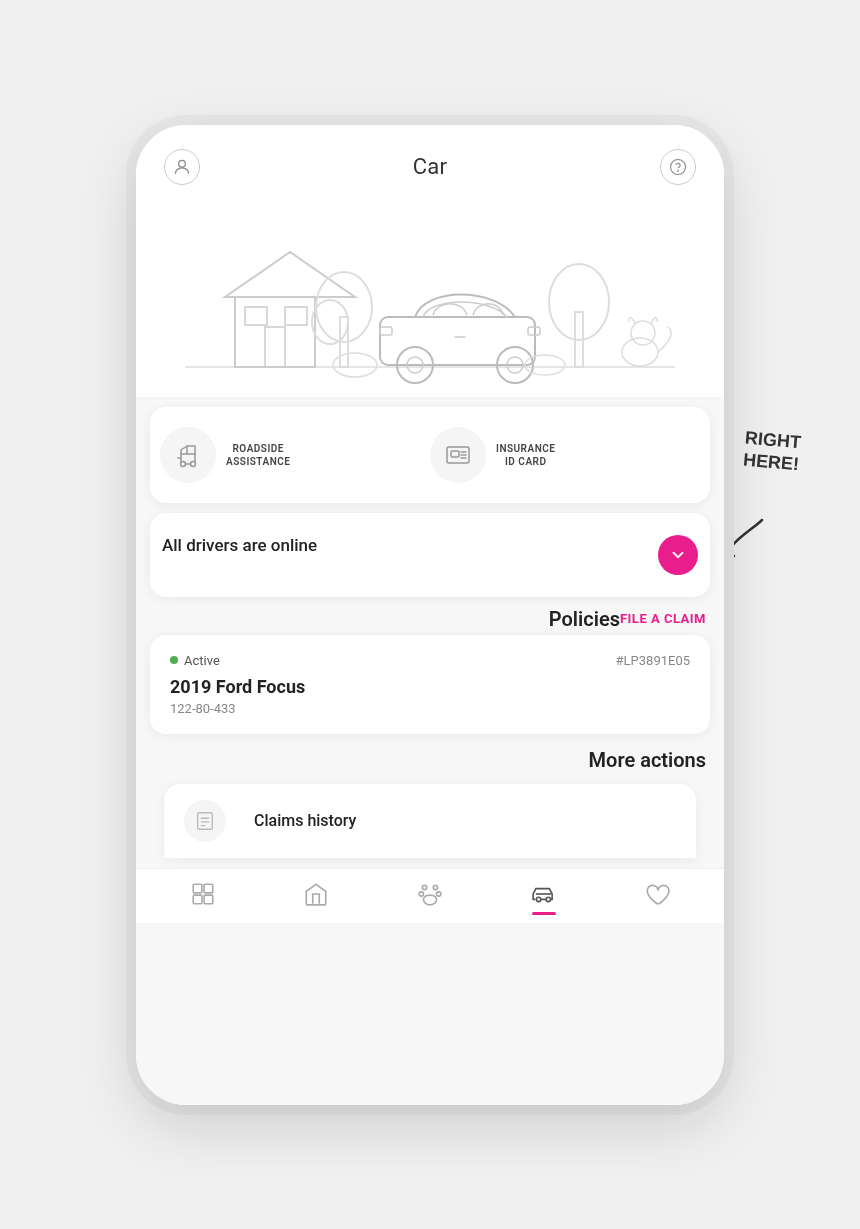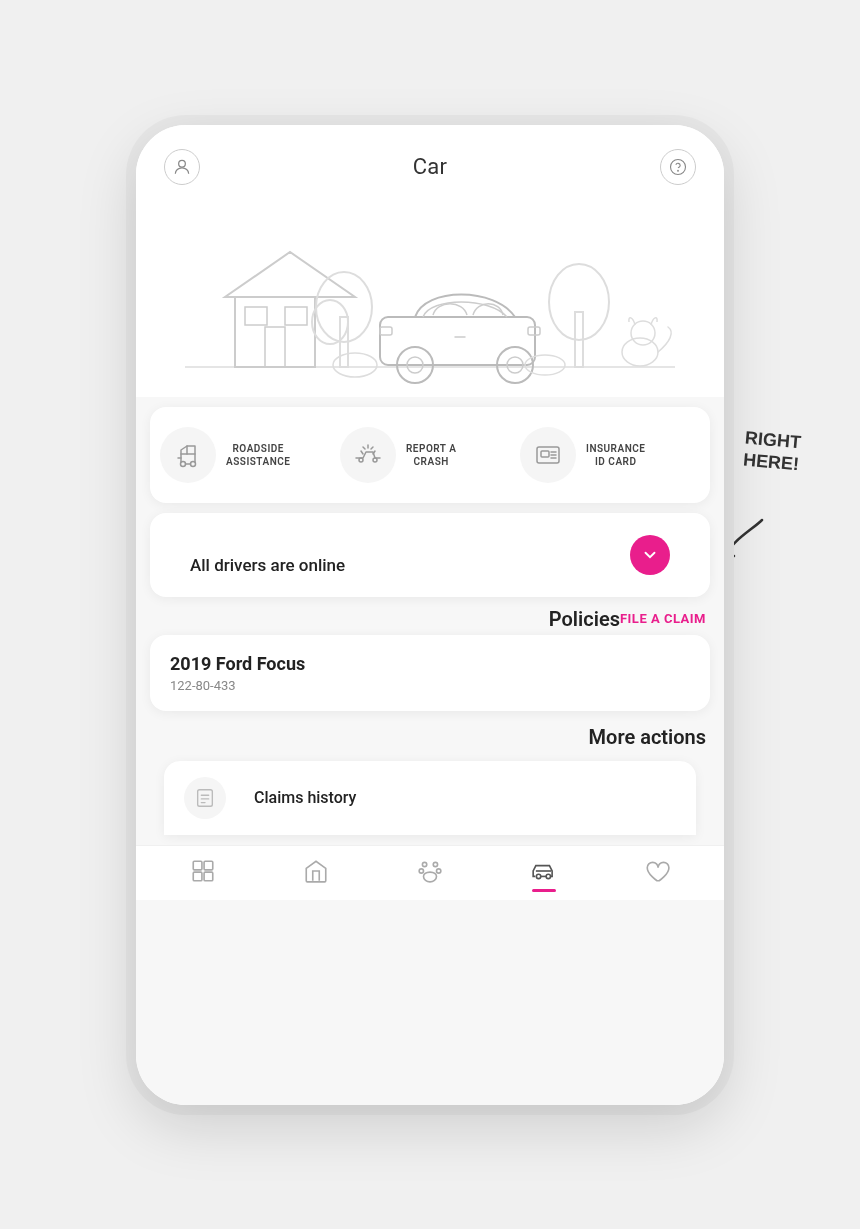--- a/index.html
+++ b/index.html
@@ -107,24 +107,24 @@
       text-align: center;
       letter-spacing: 0.5px;
       line-height: 1.3;
       text-transform: uppercase;
     }
     
     .drivers-card {
       background: #fff;
       margin: 0 14px 10px;
       border-radius: 16px;
-      padding: 22px 40px;
+      padding: 22px 12px;
       display: flex;
       justify-content: space-between;
-      align-items: flex-end;
+      align-items: flex-start;
       box-shadow: 0 2px 12px rgba(0,0,0,0.06);
     }
     .drivers-text {
       font-size: 17px;
       font-weight: 500;
       color: #222;
     }
     .chevron-btn {
       width: 40px;
       height: 40px;
@@ -374,34 +374,20 @@
               <circle cx="20" cy="24" r="2.5"></circle>
               <path d="M12.5 24 L17.5 24" stroke-linecap="round"></path>
               <path d="M8 14 L22 14" stroke-linecap="round"></path>
               <path d="M14 6 L14 14" stroke-linecap="round"></path>
               <path d="M5 18 L8 18" stroke-linecap="round"></path>
             </svg>
           </div>
           <span class="action-label">ROADSIDE<br>ASSISTANCE</span>
         </div>
 
-        <div class="action-item">
-          <div class="action-icon-circle">
-            <svg width="30" height="30" viewBox="0 0 30 30" fill="none" stroke="#999" stroke-width="1.5">
-
-              <path d="M3 18 L10 18 L13 12 L20 12 L22 18 L27 18" stroke-linecap="round" stroke-linejoin="round"></path>
-              <circle cx="8" cy="20" r="2"></circle>
-              <circle cx="22" cy="20" r="2"></circle>
-
-              <path d="M15 8 L15 5 M12 9 L10 7 M18 9 L20 7" stroke-linecap="round"></path>
-              <path d="M10 14 L8 11 M20 14 L22 11" stroke-linecap="round"></path>
-            </svg>
-          </div>
-          <span class="action-label">REPORT A<br>CRASH</span>
-        </div>
 
         <div class="action-item">
           <div class="action-icon-circle">
             <svg width="30" height="30" viewBox="0 0 30 30" fill="none" stroke="#999" stroke-width="1.5">
               <rect x="4" y="7" width="22" height="16" rx="2"></rect>
               <rect x="8" y="11" width="8" height="6" rx="1"></rect>
               <line x1="18" y1="12" x2="23" y2="12" stroke-linecap="round"></line>
               <line x1="18" y1="15" x2="23" y2="15" stroke-linecap="round"></line>
               <line x1="18" y1="18" x2="23" y2="18" stroke-linecap="round"></line>
             </svg>
@@ -418,20 +404,27 @@
           </svg>
         </div>
       </div>
 
       <div class="policies-section">
         <div class="policies-header">
           <span class="policies-title">Policies</span>
           <span class="file-claim-link">FILE A CLAIM</span>
         </div>
         <div class="policy-card">
+          <div class="policy-top">
+            <div class="active-badge">
+              <div class="active-dot"></div>
+              <span>Active</span>
+            </div>
+            <span class="policy-number">#LP3891E05</span>
+          </div>
           <div class="policy-car-name">2019 Ford Focus</div>
           <div class="policy-id">122-80-433</div>
         </div>
       </div>
 
       <div class="more-actions-section">
         <div class="more-actions-title">More actions</div>
 
         <div class="claims-peek">
           <div class="claims-icon-circle">

